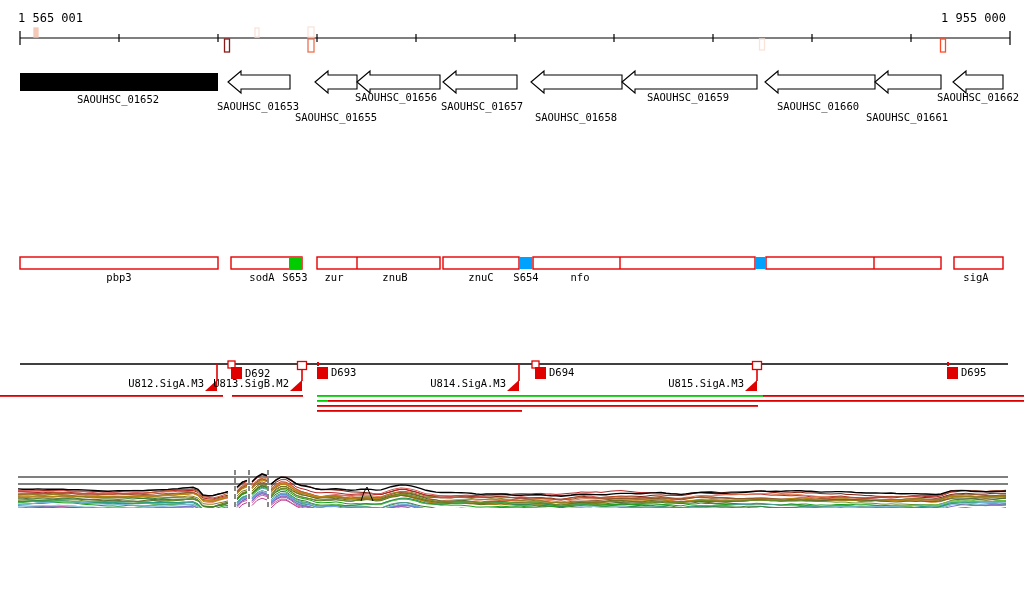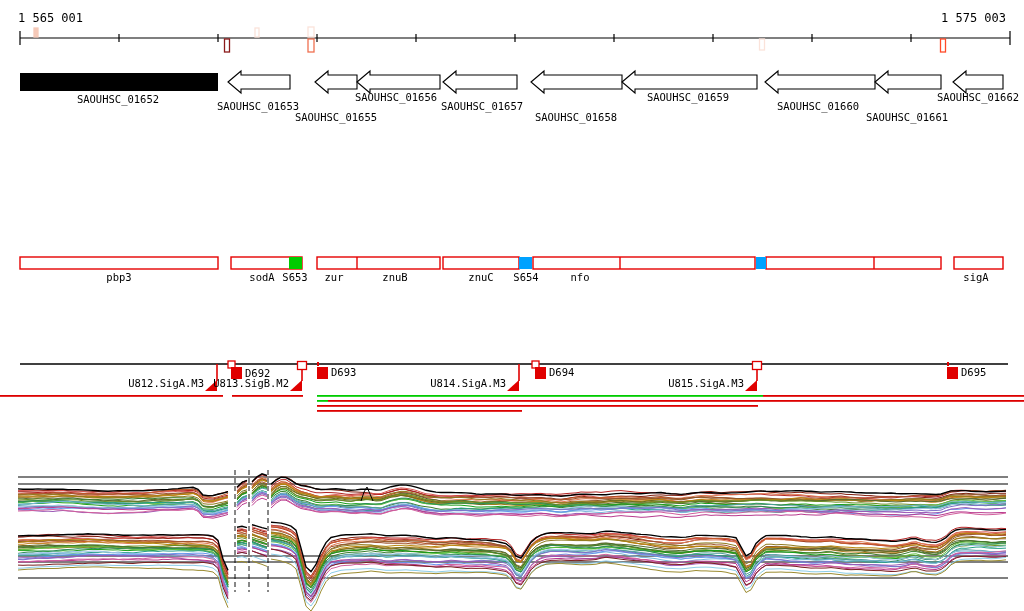--- a/index.html
+++ b/index.html
@@ -1,27 +1,27 @@
 <!DOCTYPE html>
 <html><head>
 <meta charset="utf-8">
 <style>
   html,body{margin:0;padding:0;background:#fff;}
-  .stage{position:relative;width:1024px;height:611px;background:#fff;overflow:hidden;
+  .stage{position:relative;width:1024px;height:508px;background:#fff;overflow:hidden;
          font-family:"DejaVu Sans Mono",monospace;}
   .ruler-label{position:absolute;top:11px;font:12px "DejaVu Sans Mono",monospace;color:#000;white-space:pre;}
   #scene{position:absolute;left:0;top:0;}
   .lbl{font:10.5px "DejaVu Sans Mono",monospace;fill:#000;}
 </style>
 </head>
 <body>
 
 <div class="stage">
   <div class="ruler-label" style="left:18px">1 565 001</div>
-  <div class="ruler-label" style="left:941px">1 575 003</div>
+  <div class="ruler-label" style="left:941px">1 955 000</div>
   <svg id="scene" width="1024" height="611" xmlns="http://www.w3.org/2000/svg">
       <line x1="20" y1="38" x2="1010" y2="38" stroke="#000" stroke-width="1.2"></line>
       <line x1="20" y1="31" x2="20" y2="45" stroke="#000" stroke-width="1.2"></line>
       <line x1="119" y1="34" x2="119" y2="42" stroke="#000" stroke-width="1.2"></line>
       <line x1="218" y1="34" x2="218" y2="42" stroke="#000" stroke-width="1.2"></line>
       <line x1="317" y1="34" x2="317" y2="42" stroke="#000" stroke-width="1.2"></line>
       <line x1="416" y1="34" x2="416" y2="42" stroke="#000" stroke-width="1.2"></line>
       <line x1="515" y1="34" x2="515" y2="42" stroke="#000" stroke-width="1.2"></line>
       <line x1="614" y1="34" x2="614" y2="42" stroke="#000" stroke-width="1.2"></line>
       <line x1="713" y1="34" x2="713" y2="42" stroke="#000" stroke-width="1.2"></line>

